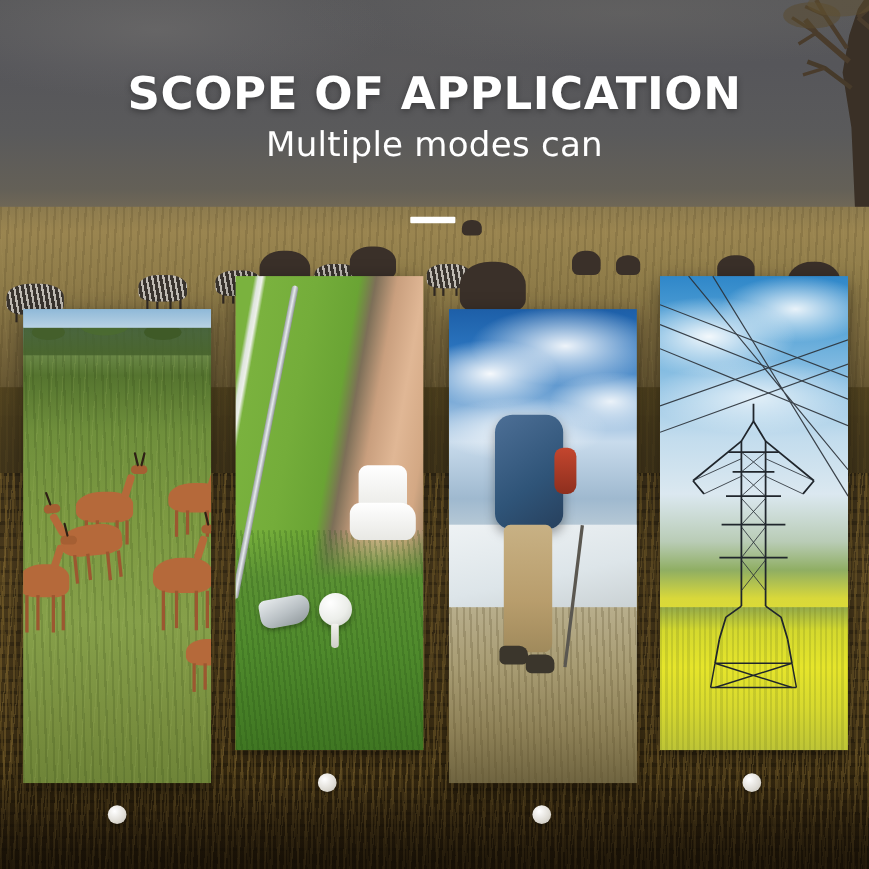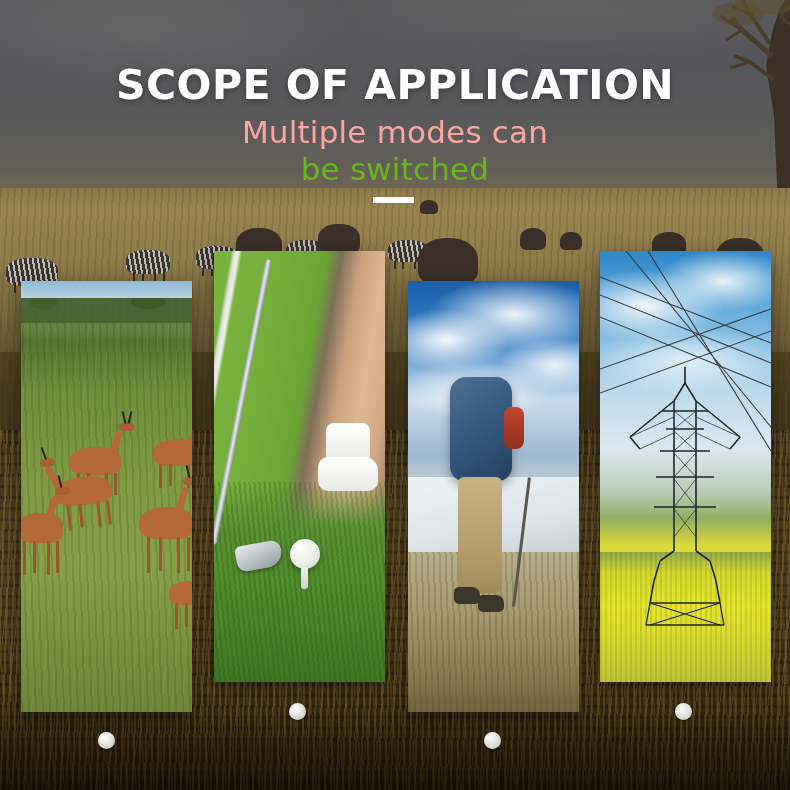--- a/index.html
+++ b/index.html
@@ -89,21 +89,21 @@
     font-family:"DejaVu Sans", sans-serif;
     font-weight:bold; font-size:41px; letter-spacing:.5px;
     color:#ffffff; line-height:1.05;
     text-shadow:0 2px 6px rgba(0,0,0,.35);
   }
   .subhead {
     position:absolute; left:0; top:114px; width:790px; text-align:center;
     font-size:31px; line-height:1.18; font-weight:400;
     letter-spacing:.2px;
   }
-  .sub-l1 { display:block; color:#fca5a5; }
+  .sub-l1 { display:block; color:#ffffff; }
   .sub-l2 { display:block; color:#69b51c; }
   .divider {
     position:absolute; left:373px; top:197px; width:41px; height:6px;
     background:#ffffff; border-radius:1px;
   }
 
   
   .card { position:absolute; width:171px; overflow:hidden;
           box-shadow:0 6px 18px rgba(0,0,0,.45); }
   .card .photo { position:absolute; inset:0; overflow:hidden; }
@@ -312,21 +312,20 @@
   <div class="animal wb" style="left:420px;top:200px; width:18px; height:14px;"></div>
 
   <div class="scrub"></div>
   <div class="grass"></div>
   <div class="grass-dark"></div>
 </div>
 
 <div class="headline">SCOPE OF APPLICATION</div>
 <div class="subhead">
   <span class="sub-l1">Multiple modes can</span>
-  <span class="sub-l2">be switched</span>
 </div>
 <div class="divider"></div>
 
 <div class="card" id="card1">
   <div class="photo" id="photo1">
     <div class="tex"></div>
 
     <div style="position:absolute;left:0;top:16px;width:100%;height:26px;
                 background:linear-gradient(180deg,#3f5a2a,#47632d);opacity:.9;"></div>
     <div style="position:absolute;left:52px;top:6px;width:44px;height:18px;border-radius:50%;

